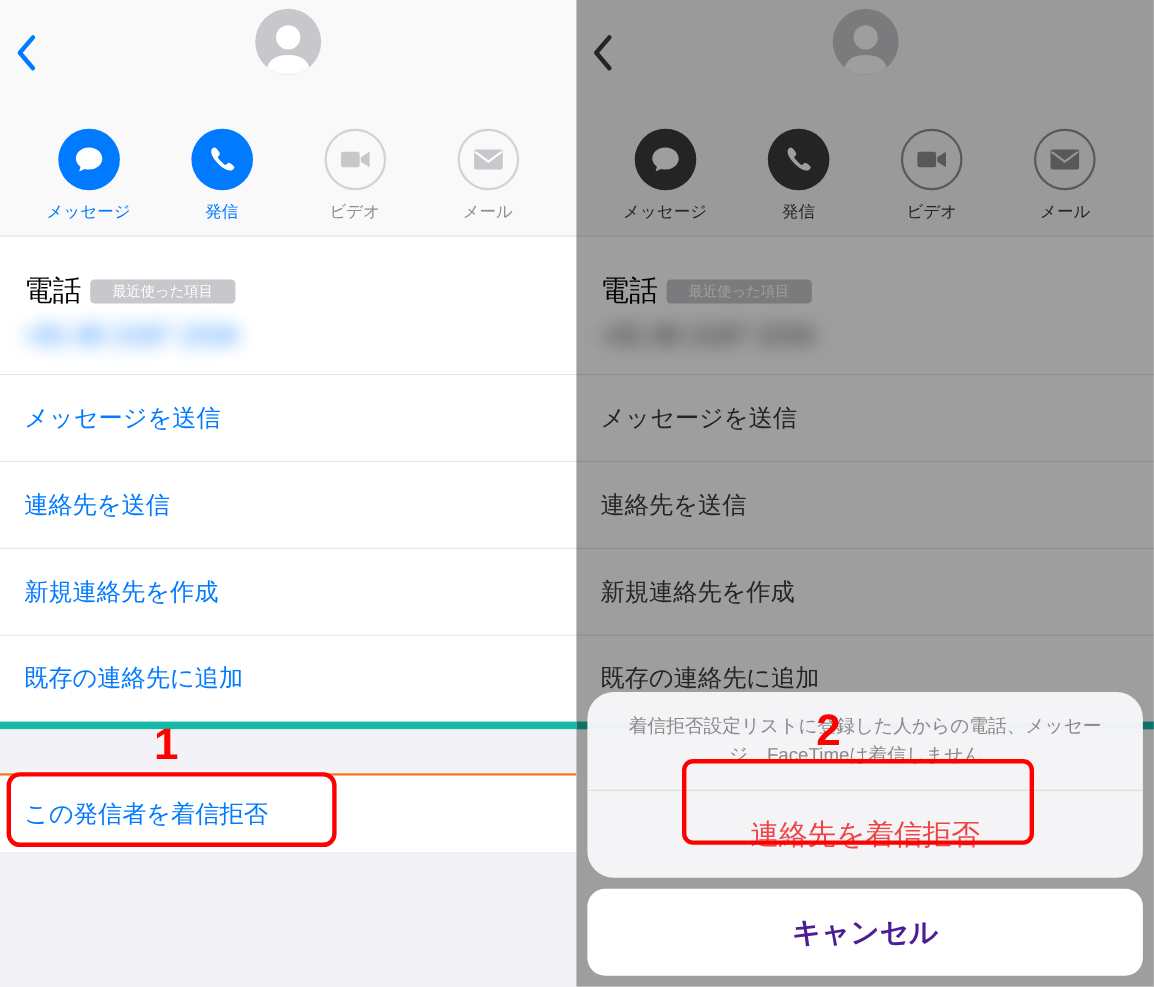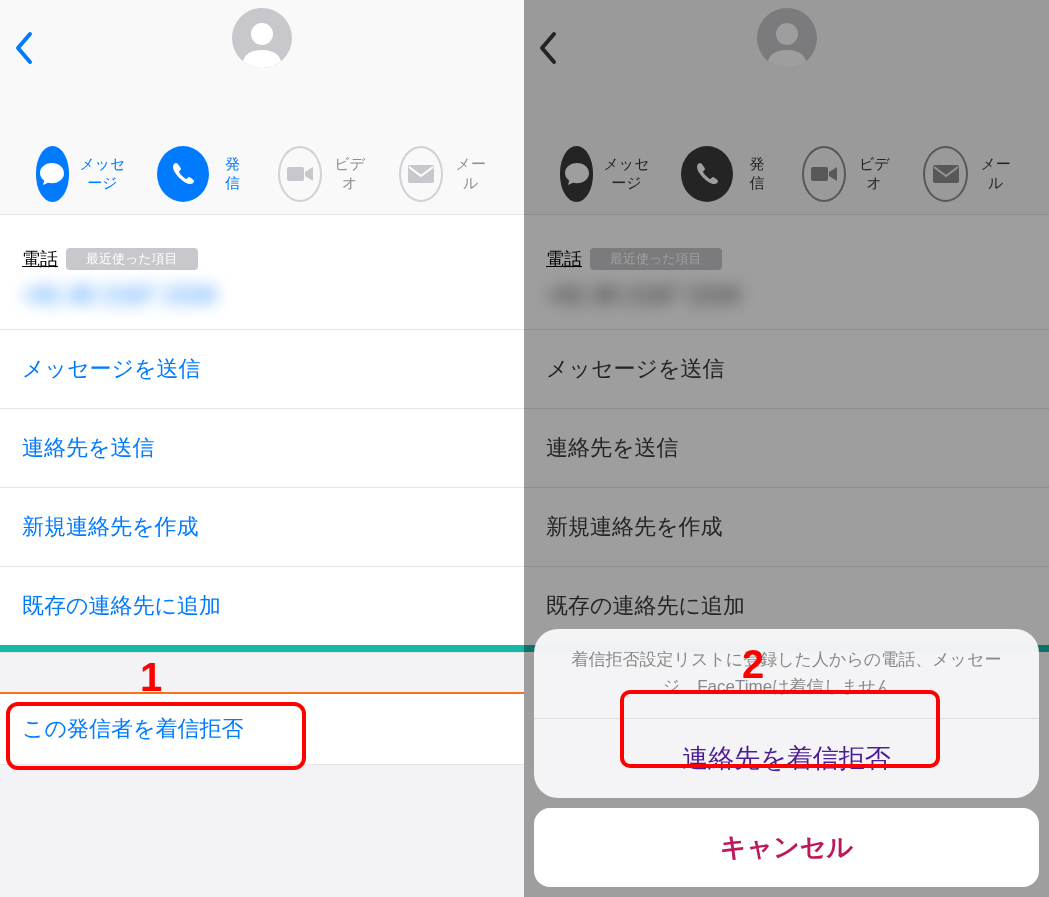--- a/index.html
+++ b/index.html
@@ -51,21 +51,21 @@
     position: absolute;
     bottom: 12px;
     left: 0;
     right: 0;
     display: flex;
     justify-content: space-around;
     padding: 0 20px;
   }
   .action {
     display: flex;
-    flex-direction: row;
+    flex-direction: column;
     align-items: center;
     gap: 10px;
     width: 90px;
   }
   .action-circle {
     width: 56px;
     height: 56px;
     border-radius: 50%;
     display: flex;
     align-items: center;
@@ -82,23 +82,22 @@
   }
   .action.a .action-label { color: #007aff; }
   .action.i .action-label { color: #8e8e93; }
   .section-header {
     padding: 32px 22px 6px 22px;
     display: flex;
     align-items: center;
     gap: 8px;
   }
   .section-header .lbl {
-    font-size: 18px;
+    font-size: 26px;
     color: #000;
-    text-decoration: underline;
   }
   .badge {
     background: #c7c7cc;
     color: #fff;
     font-size: 13px;
     padding: 2px 20px;
     border-radius: 4px;
   }
   .phone-number {
     padding: 4px 22px 20px 22px;
@@ -184,31 +183,31 @@
     text-align: center;
     font-size: 17px;
     color: #888;
     border-bottom: 1px solid #ddd;
     line-height: 1.55;
   }
   .sheet-action {
     padding: 22px 0;
     text-align: center;
     font-size: 26px;
-    color: #4c1d95;
+    color: #ef4444;
     cursor: pointer;
   }
   .sheet-cancel {
     background: #fff;
     border-radius: 16px;
     padding: 22px 0;
     text-align: center;
     font-size: 26px;
     font-weight: 600;
-    color: #be185d;
+    color: #4c1d95;
     cursor: pointer;
   }
   .red-box-2 {
     position: absolute;
     border: 4px solid #ff0000;
     border-radius: 10px;
     left: 96px;
     top: 690px;
     width: 320px;
     height: 78px;

